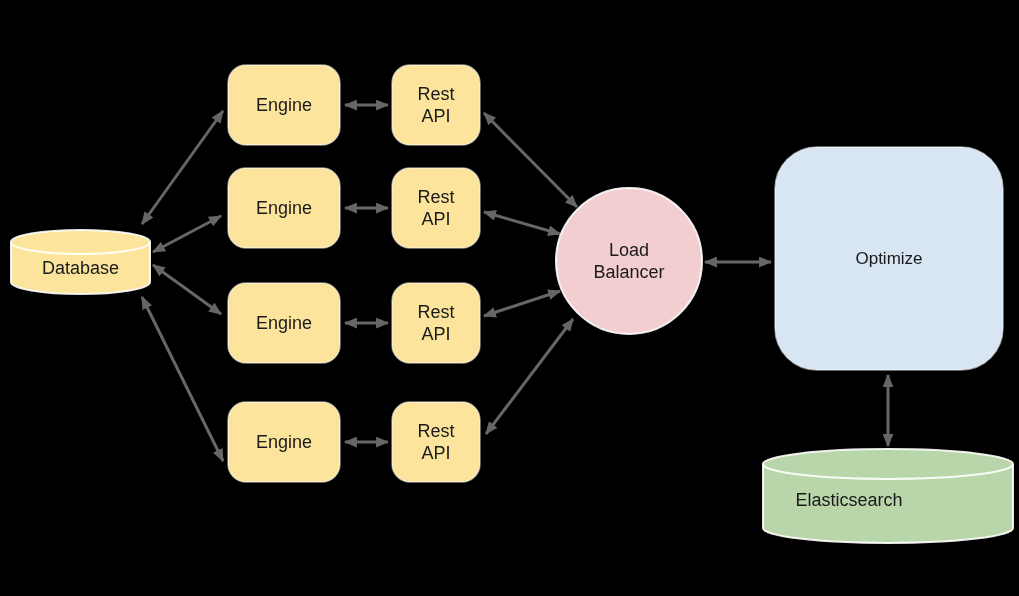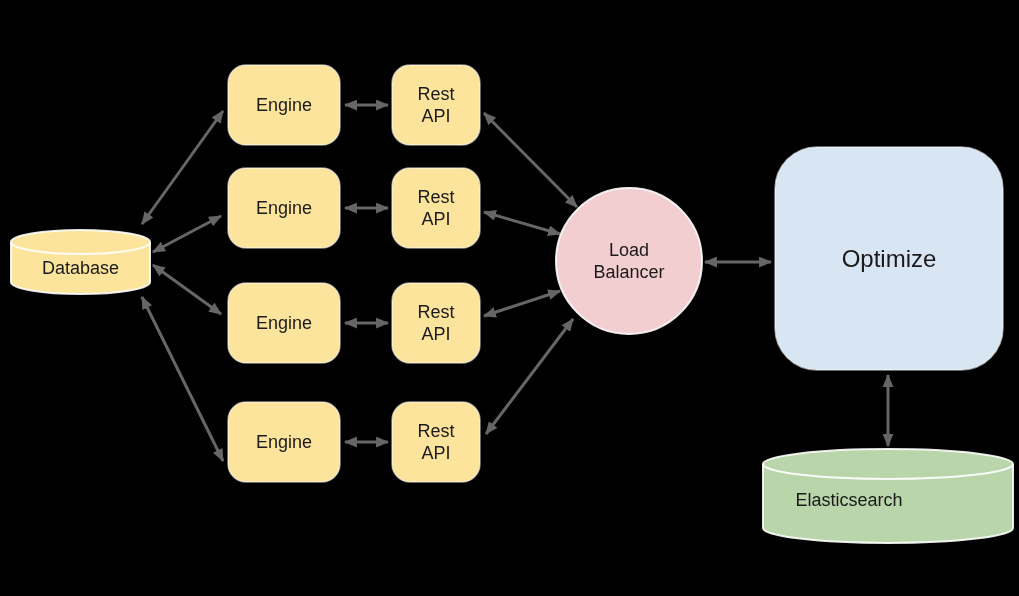--- a/index.html
+++ b/index.html
@@ -44,21 +44,21 @@
     align-items: center;
     justify-content: center;
     text-align: center;
     white-space: pre-line;
     color: #1A1A1A;
     font-size: 18px;
     line-height: 22px;
     pointer-events: none;
   }
   .bold { font-weight: normal; }
-  .optimize-label { font-size: 24px; }
+  .optimize-label { font-size: 17px; }
 </style>
 </head>
 <body>
 
 <div class="canvas">
 
   <svg width="1019" height="596" viewBox="0 0 1019 596">
     <defs>
       <marker id="ah" viewBox="0 0 12 10" markerUnits="userSpaceOnUse" markerWidth="13" markerHeight="11" refX="11" refY="5" orient="auto-start-reverse">
         <path d="M0,0 L12,5 L0,10 Z" fill="#666666"></path>

